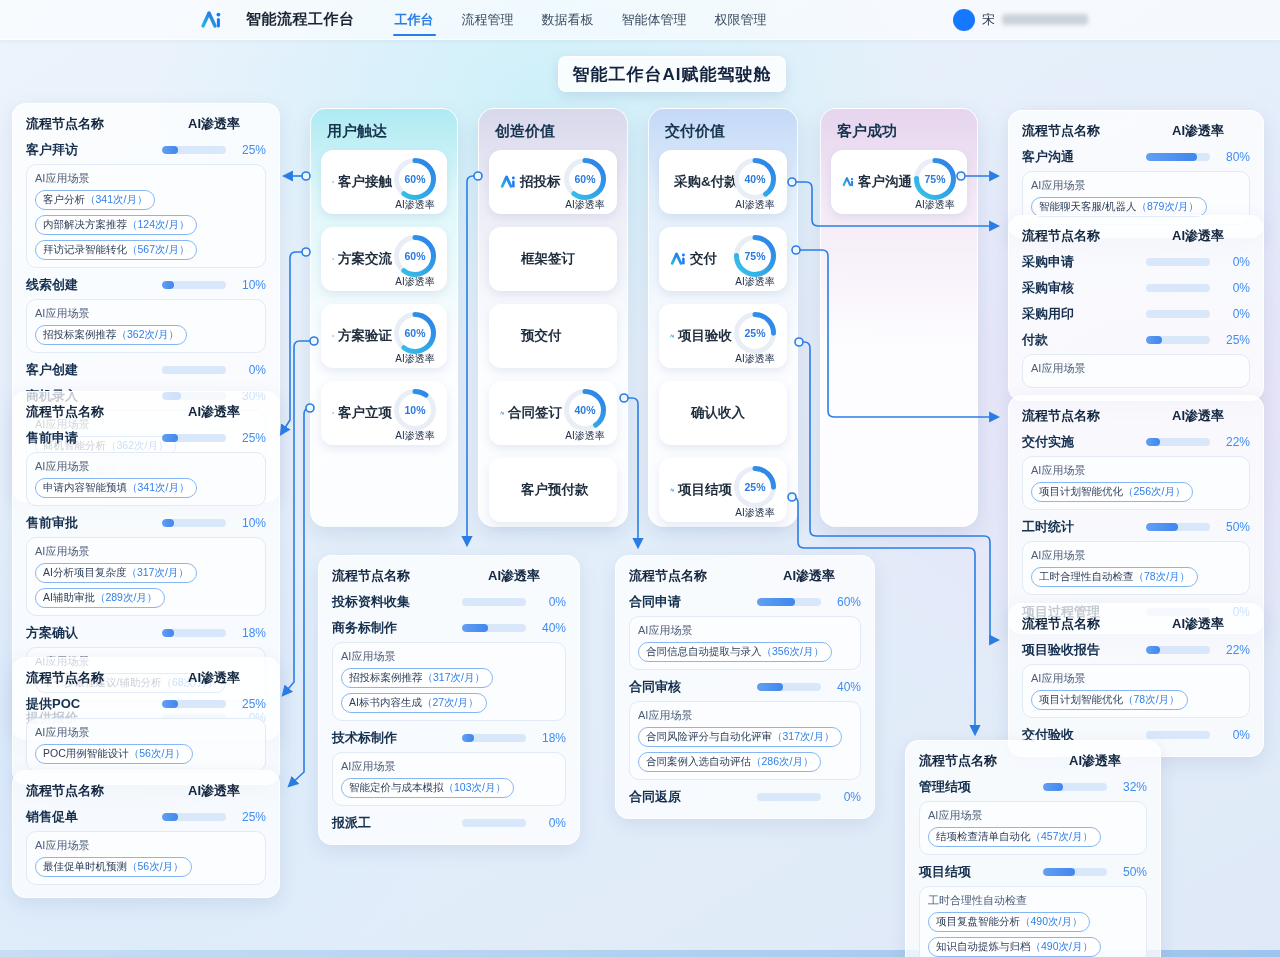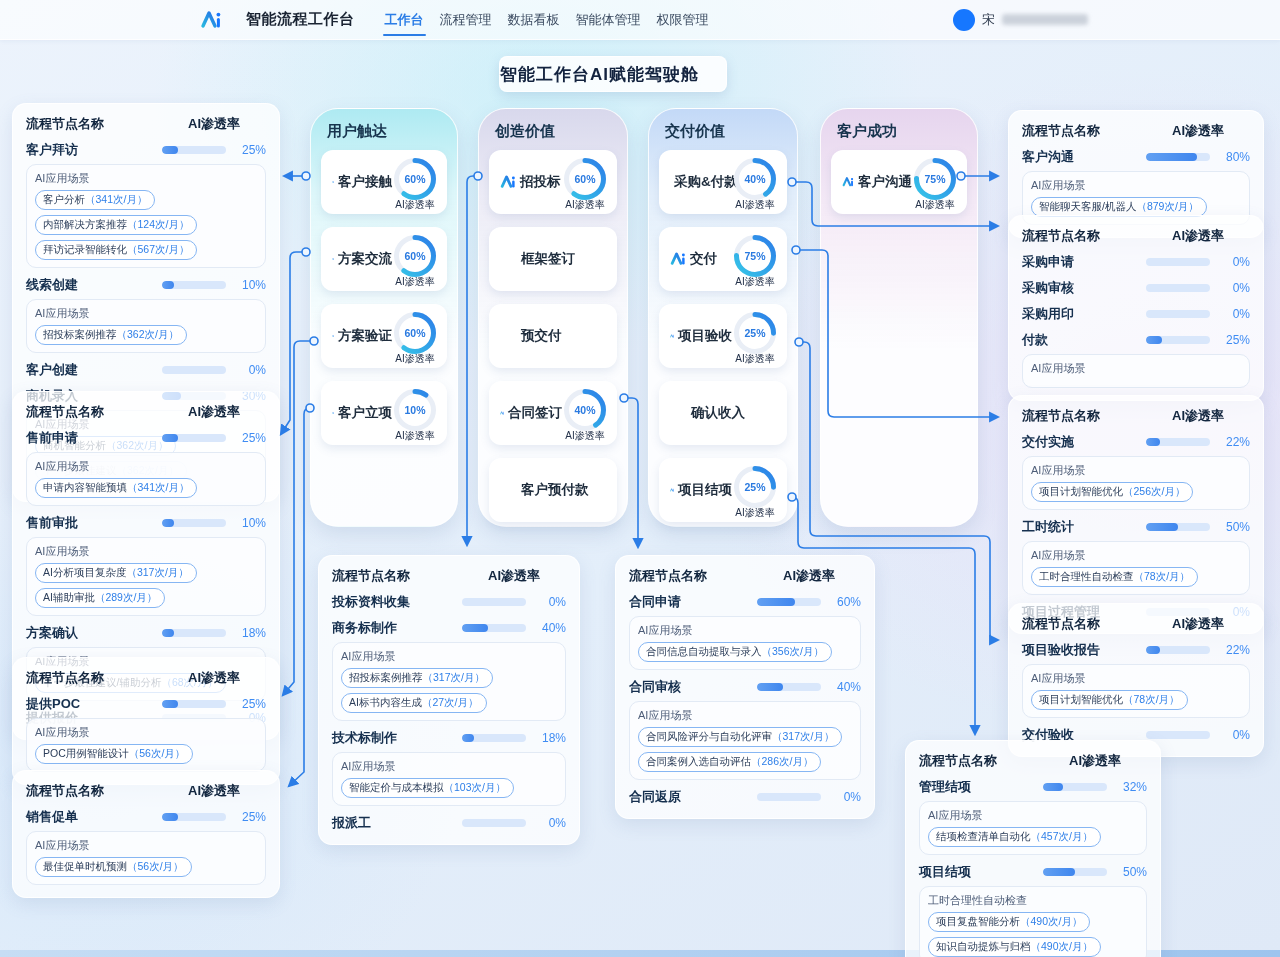--- a/index.html
+++ b/index.html
@@ -11,32 +11,32 @@
       radial-gradient(600px 500px at 8% 80%, rgba(205,228,250,.5), transparent 60%),
       linear-gradient(150deg,#ecf3fc,#e3eefa 55%,#dfe9f7);}
   .canvas::after{content:"";position:absolute;left:0;right:0;bottom:0;height:7px;
     background:linear-gradient(90deg,#c6ddf4,#9dc4ee);}
   
   .topbar{position:absolute;left:0;top:0;right:0;height:40px;display:flex;align-items:center;
     background:rgba(255,255,255,.62);border-bottom:1px solid rgba(255,255,255,.8);
     box-shadow:0 1px 4px rgba(120,150,190,.10);z-index:10;padding-left:200px;box-sizing:border-box;}
   .brand{display:flex;align-items:center;gap:24px;}
   .brand-text{font-size:15px;font-weight:700;color:#1a2433;letter-spacing:.5px;}
-  .nav{display:flex;gap:16px;margin-left:30px;}
+  .nav{display:flex;gap:28px;margin-left:40px;}
   .nav-item{position:relative;font-size:13px;color:#3a4a60;cursor:pointer;text-decoration:none;line-height:40px;}
   .nav-item.active{color:#2b7de6;font-weight:600;}
   .nav-item.active::after{content:"";position:absolute;left:-2px;right:-2px;bottom:4px;height:2px;border-radius:2px;background:#2b7de6;}
   .userbox{margin-left:auto;margin-right:192px;display:flex;align-items:center;gap:7px;}
   .avatar{width:22px;height:22px;border-radius:50%;background:#1677ff;display:inline-block;}
   .uname{font-size:13px;color:#333f52;}
   .ublur{width:86px;height:11px;background:#a9b2bf;opacity:.55;border-radius:3px;filter:blur(2px);display:inline-block;}
   
-  .banner{position:absolute;left:499px;top:56px;width:226px;height:34px;z-index:6;
+  .banner{position:absolute;left:558px;top:56px;width:226px;height:34px;z-index:6;
     background:rgba(255,255,255,.85);border:1px solid rgba(255,255,255,.95);border-radius:8px;
-    box-shadow:0 4px 12px rgba(100,130,180,.20);display:flex;align-items:center;
+    box-shadow:0 4px 12px rgba(100,130,180,.20);display:flex;align-items:center;justify-content:center;
     font-size:17px;font-weight:700;color:#13233f;letter-spacing:1px;}
   
   .node-panel{position:absolute;box-sizing:border-box;z-index:1;
     background:rgba(255,255,255,.74);border:1px solid rgba(255,255,255,.9);border-radius:14px;
     box-shadow:0 6px 18px rgba(90,120,170,.14);padding:11px 13px 12px;}
   .np-head{display:flex;justify-content:space-between;padding-right:26px;margin-bottom:3px;}
   .np-col{font-size:13px;font-weight:700;color:#12263f;}
   .np-row{margin-top:7px;}
   .np-line{display:flex;align-items:center;}
   .np-name{flex:1;font-size:13px;font-weight:600;color:#16304f;line-height:19px;}
@@ -49,21 +49,21 @@
   .chip{border:1px solid #86b6f3;border-radius:10px;background:#fff;padding:1px 7px 2px;font-size:10.5px;line-height:15px;color:#2c3e5a;white-space:nowrap;}
   .chip-n{color:#2e7fe8;}
   
   .pos-l1{left:12px;top:103px;width:268px;}  .pos-l2{left:12px;top:391px;width:268px;}
   .pos-l3{left:12px;top:657px;width:268px;}  .pos-l4{left:12px;top:770px;width:268px;}
   .pos-r1{left:1008px;top:110px;width:256px;} .pos-r2{left:1008px;top:215px;width:256px;}
   .pos-r3{left:1008px;top:395px;width:256px;} .pos-r4{left:1008px;top:603px;width:256px;}
   .pos-b1{left:318px;top:555px;width:262px;}  .pos-b2{left:615px;top:555px;width:260px;}
   .pos-b3{left:905px;top:740px;width:256px;}
   
-  .stage{position:absolute;box-sizing:border-box;z-index:1;border-radius:28px;
+  .stage{position:absolute;box-sizing:border-box;z-index:1;border-radius:16px;
     box-shadow:0 8px 20px rgba(90,120,170,.16);border:1px solid rgba(255,255,255,.85);}
   .stage.cyan  {background:linear-gradient(180deg,#aeeaf2 0%,#ddf7fa 20%,rgba(255,255,255,.88) 58%);}
   .stage.purple{background:linear-gradient(180deg,#d8d8ec 0%,#ecebf6 20%,rgba(255,255,255,.88) 58%);}
   .stage.blue  {background:linear-gradient(180deg,#c3d9f7 0%,#e2eefb 20%,rgba(255,255,255,.88) 58%);}
   .stage.pink  {background:linear-gradient(180deg,#e6d5ee 0%,#f4e9f6 22%,rgba(255,255,255,.9) 58%);}
   .pos-s1{left:310px;top:108px;width:148px;height:419px;}
   .pos-s2{left:478px;top:108px;width:150px;height:419px;}
   .pos-s3{left:648px;top:108px;width:150px;height:419px;}
   .pos-s4{left:820px;top:108px;width:158px;height:419px;}
   .stage-title{font-size:15px;font-weight:700;color:#17344e;padding:13px 16px 9px;}

